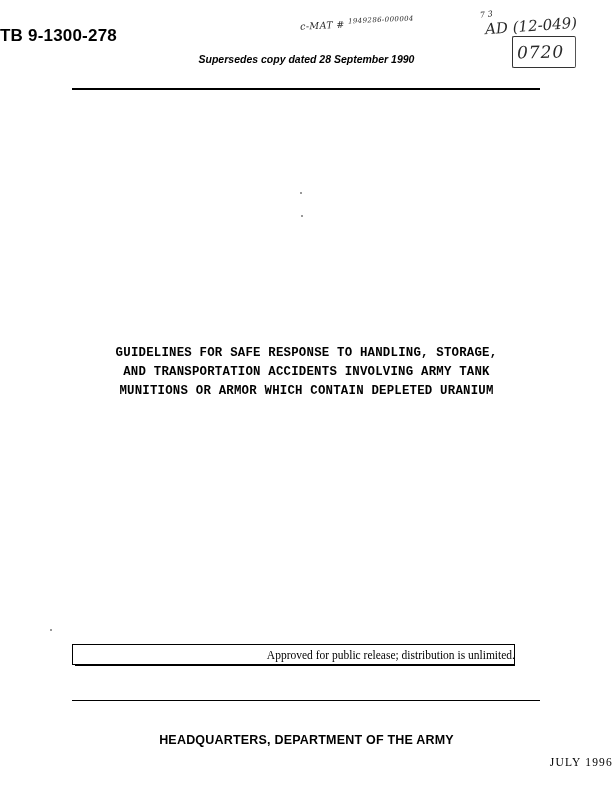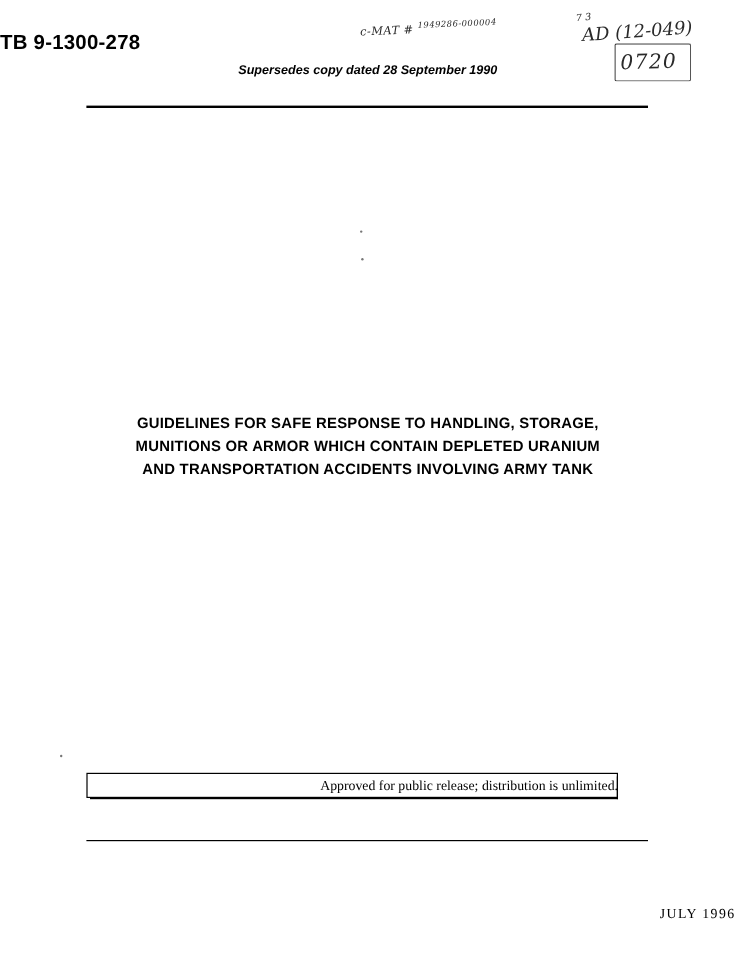--- a/index.html
+++ b/index.html
@@ -124,21 +124,21 @@
   .speck-a { left: 300px; top: 192px; }
   .speck-b { left: 301px; top: 215px; }
   .speck-c { left: 50px; top: 629px; width: 2px; height: 2px; }
 
   .title-block {
     position: absolute;
     left: 0;
     top: 344px;
     width: 613px;
     text-align: center;
-    font-family: Liberation Sans, sans-serif;
+    font-family: Liberation Mono, monospace;
     font-weight: bold;
     font-size: 12.4px;
     line-height: 19px;
     letter-spacing: 0.2px;
   }
 
   
   .dist-box {
     position: absolute;
     left: 72px;
@@ -215,25 +215,26 @@
   <div class="supersedes">Supersedes copy dated 28 September 1990</div>
   <div class="rule rule-top"></div>
 
 
   <div class="speck speck-a"></div>
   <div class="speck speck-b"></div>
   <div class="speck speck-c"></div>
 
   <div class="title-block">
     <div>GUIDELINES FOR SAFE RESPONSE TO HANDLING, STORAGE,</div>
+    <div>AND TRANSPORTATION ACCIDENTS INVOLVING ARMY TANK</div>
     <div>MUNITIONS OR ARMOR WHICH CONTAIN DEPLETED URANIUM</div>
-    <div>AND TRANSPORTATION ACCIDENTS INVOLVING ARMY TANK</div>
   </div>
 
   <div class="dist-box">
     <div class="dist-box-inner"></div>
   </div>
   <div class="dist-text">Approved for public release; distribution is unlimited.</div>
 
   <div class="rule rule-bottom"></div>
+  <div class="footer-hq">HEADQUARTERS, DEPARTMENT OF THE ARMY</div>
   <div class="footer-date">JULY  1996</div>
 
 </div>
 
 </body></html>

